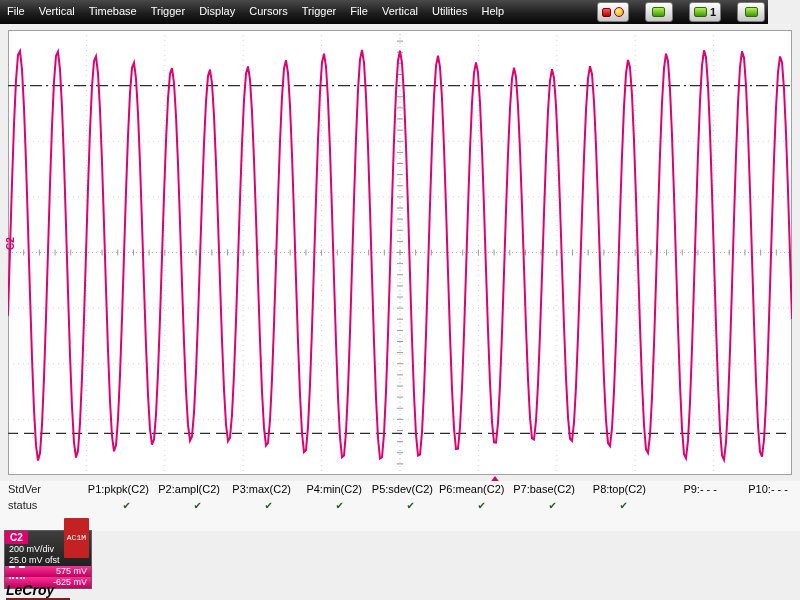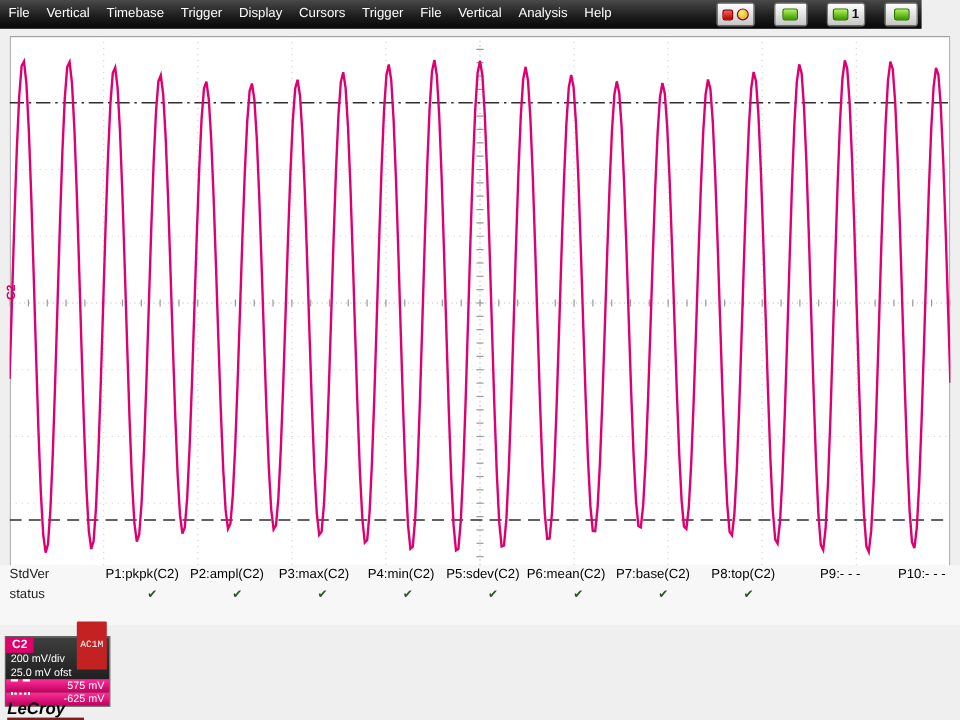--- a/index.html
+++ b/index.html
@@ -33,21 +33,21 @@
   .cursor-a{stroke:#2e2e2e;stroke-width:1.2;stroke-dasharray:12 4 2 4;}
   .cursor-b{stroke:#2e2e2e;stroke-width:1.2;stroke-dasharray:10 6;}
   .wave{fill:none;stroke-width:2;}
   .trace-label{position:absolute;left:-4px;top:208px;color:#d4006a;font-size:10px;
     font-weight:bold;transform:rotate(-90deg);}
   .trig-marker{position:absolute;left:481px;top:446px;width:0;height:0;
     border-left:6px solid transparent;border-right:6px solid transparent;
     border-bottom:8px solid #d4006a;}
 
   
-  .meas-panel{position:absolute;left:0;top:471px;width:800px;height:50px;
+  .meas-panel{position:absolute;left:0;top:481px;width:800px;height:50px;
     background:#f7f7f7;font-size:11px;color:#000;}
   .m-row{display:flex;height:16px;align-items:center;}
   .m-head{width:84px;padding-left:8px;color:#222;}
   .m-cell{width:71px;white-space:nowrap;}
   .m-label{text-align:right;padding-right:6px;}
   .m-value{text-align:right;padding-right:6px;}
   .m-status{text-align:right;padding-right:24px;color:#245a24;font-size:10px;}
 
   
   .chan-box{position:absolute;left:4px;top:530px;width:88px;
@@ -75,21 +75,21 @@
   <div id="menu-items" style="display:flex;">
       <span class="menu-item">File</span>
       <span class="menu-item">Vertical</span>
       <span class="menu-item">Timebase</span>
       <span class="menu-item">Trigger</span>
       <span class="menu-item">Display</span>
       <span class="menu-item">Cursors</span>
       <span class="menu-item">Trigger</span>
       <span class="menu-item">File</span>
       <span class="menu-item">Vertical</span>
-      <span class="menu-item">Analysis</span>
+      <span class="menu-item">Utilities</span>
       <span class="menu-item">Help</span>
     </div>
   <div class="tb-group">
     <button class="tb-btn">
       <span class="ic-red"></span>
       <span class="ic-clock"></span>
     </button>
     <button class="tb-btn">
       <span class="ic-green"></span>
     </button>

